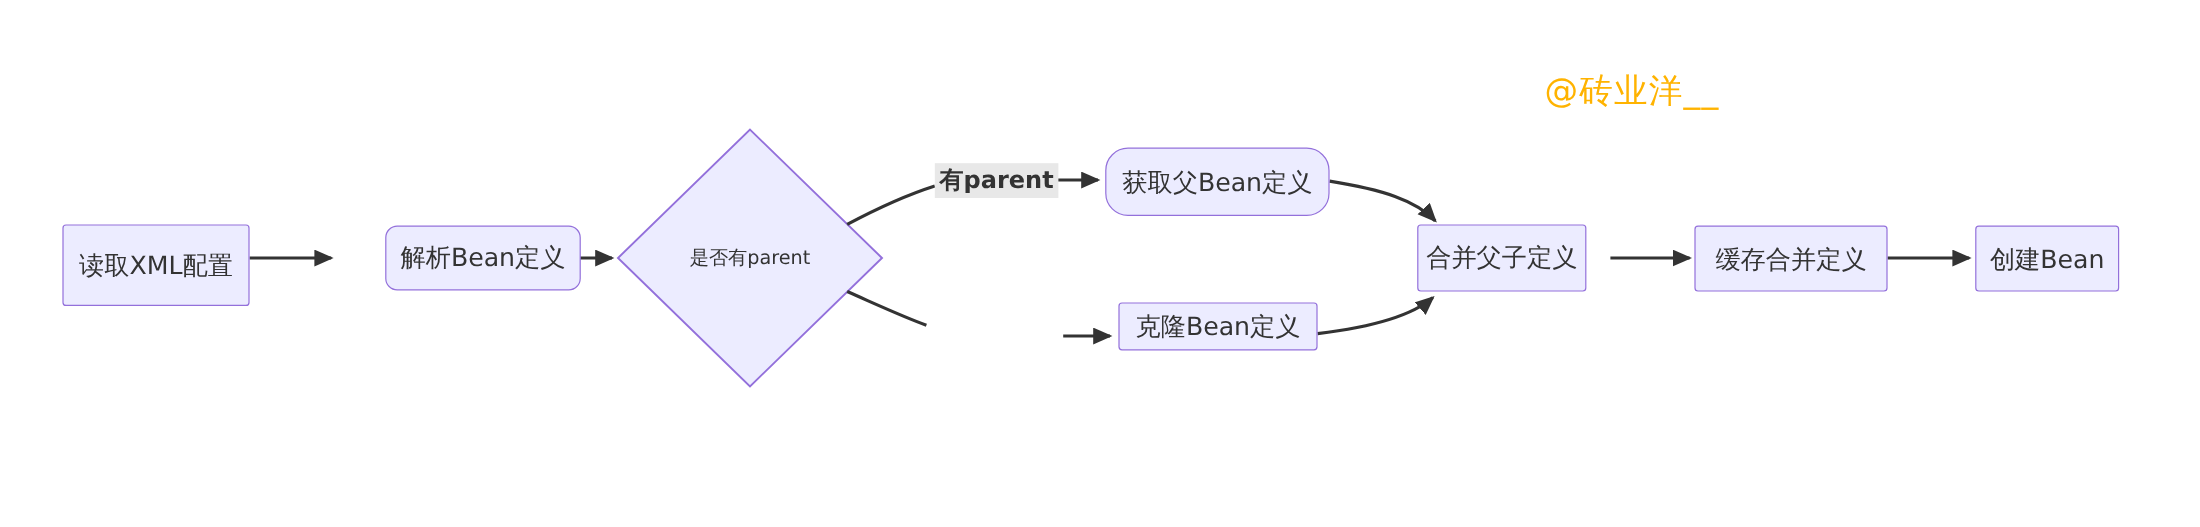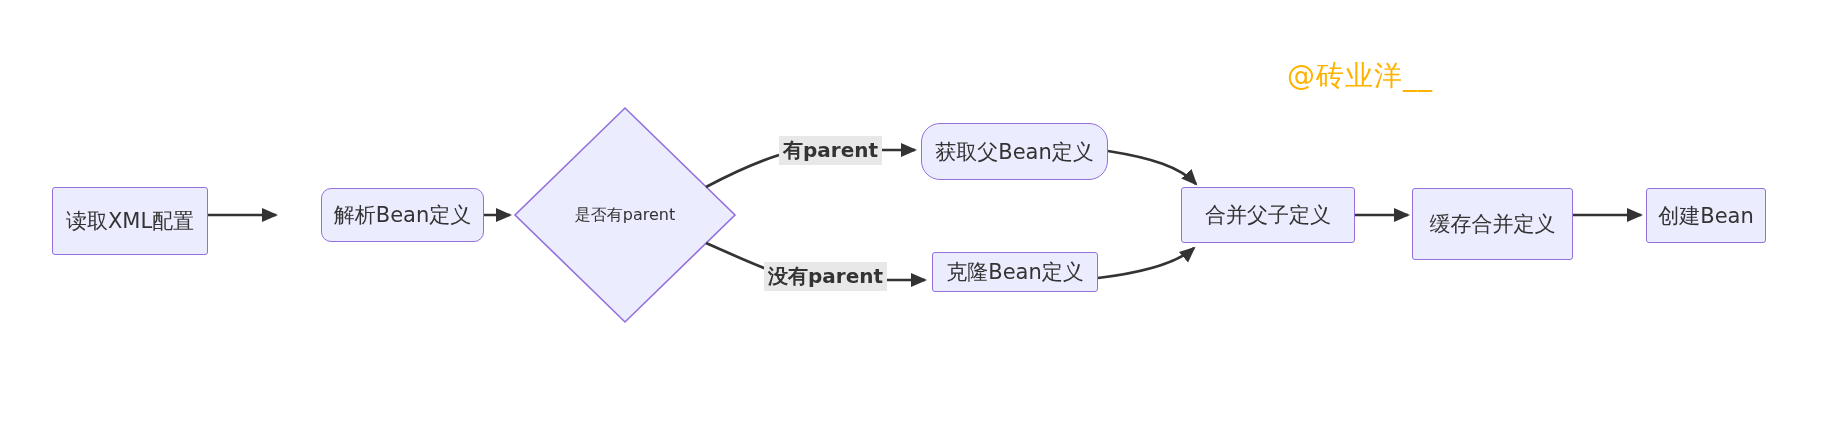--- a/index.html
+++ b/index.html
@@ -69,25 +69,24 @@
   <div class="node" style="left:52px; top:187px; width:156px; height:68px;">读取XML配置</div>
 
   <div class="node rounded" style="left:282px; top:188px; width:163px; height:54px;margin-left:39px;">解析Bean定义</div>
 
   <div class="diamond-label" style="left:515px; top:195px; width:220px; height:40px;">是否有parent</div>
 
   <div class="node" style="left:921px; top:123px; width:187px; height:57px;border-radius:19px;">获取父Bean定义</div>
 
   <div class="node" style="left:932px; top:252px; width:166px; height:40px;">克隆Bean定义</div>
 
-  <div class="node" style="left:1181px; top:187px; width:174px; height:56px;">合并父子定义</div>
+  <div class="node" style="left:1181px; top:187px; width:141px; height:56px;">合并父子定义</div>
 
-  <div class="node" style="left:1412px; top:188px; width:161px; height:72px;">缓存合并定义</div>
+  <div class="node" style="left:1412px; top:188px; width:161px; height:55px;">缓存合并定义</div>
 
   <div class="node" style="left:1646px; top:188px; width:120px; height:55px;">创建Bean</div>
 
   <div class="edge-label" style="left:779px; top:136px; height:27px;">有parent</div>
 
-  <div class="edge-label" style="left:764px; top:262px; height:27px;">没有parent</div>
 
   <div class="watermark">@砖业洋__</div>
 
 </div>
 
 </body></html>

